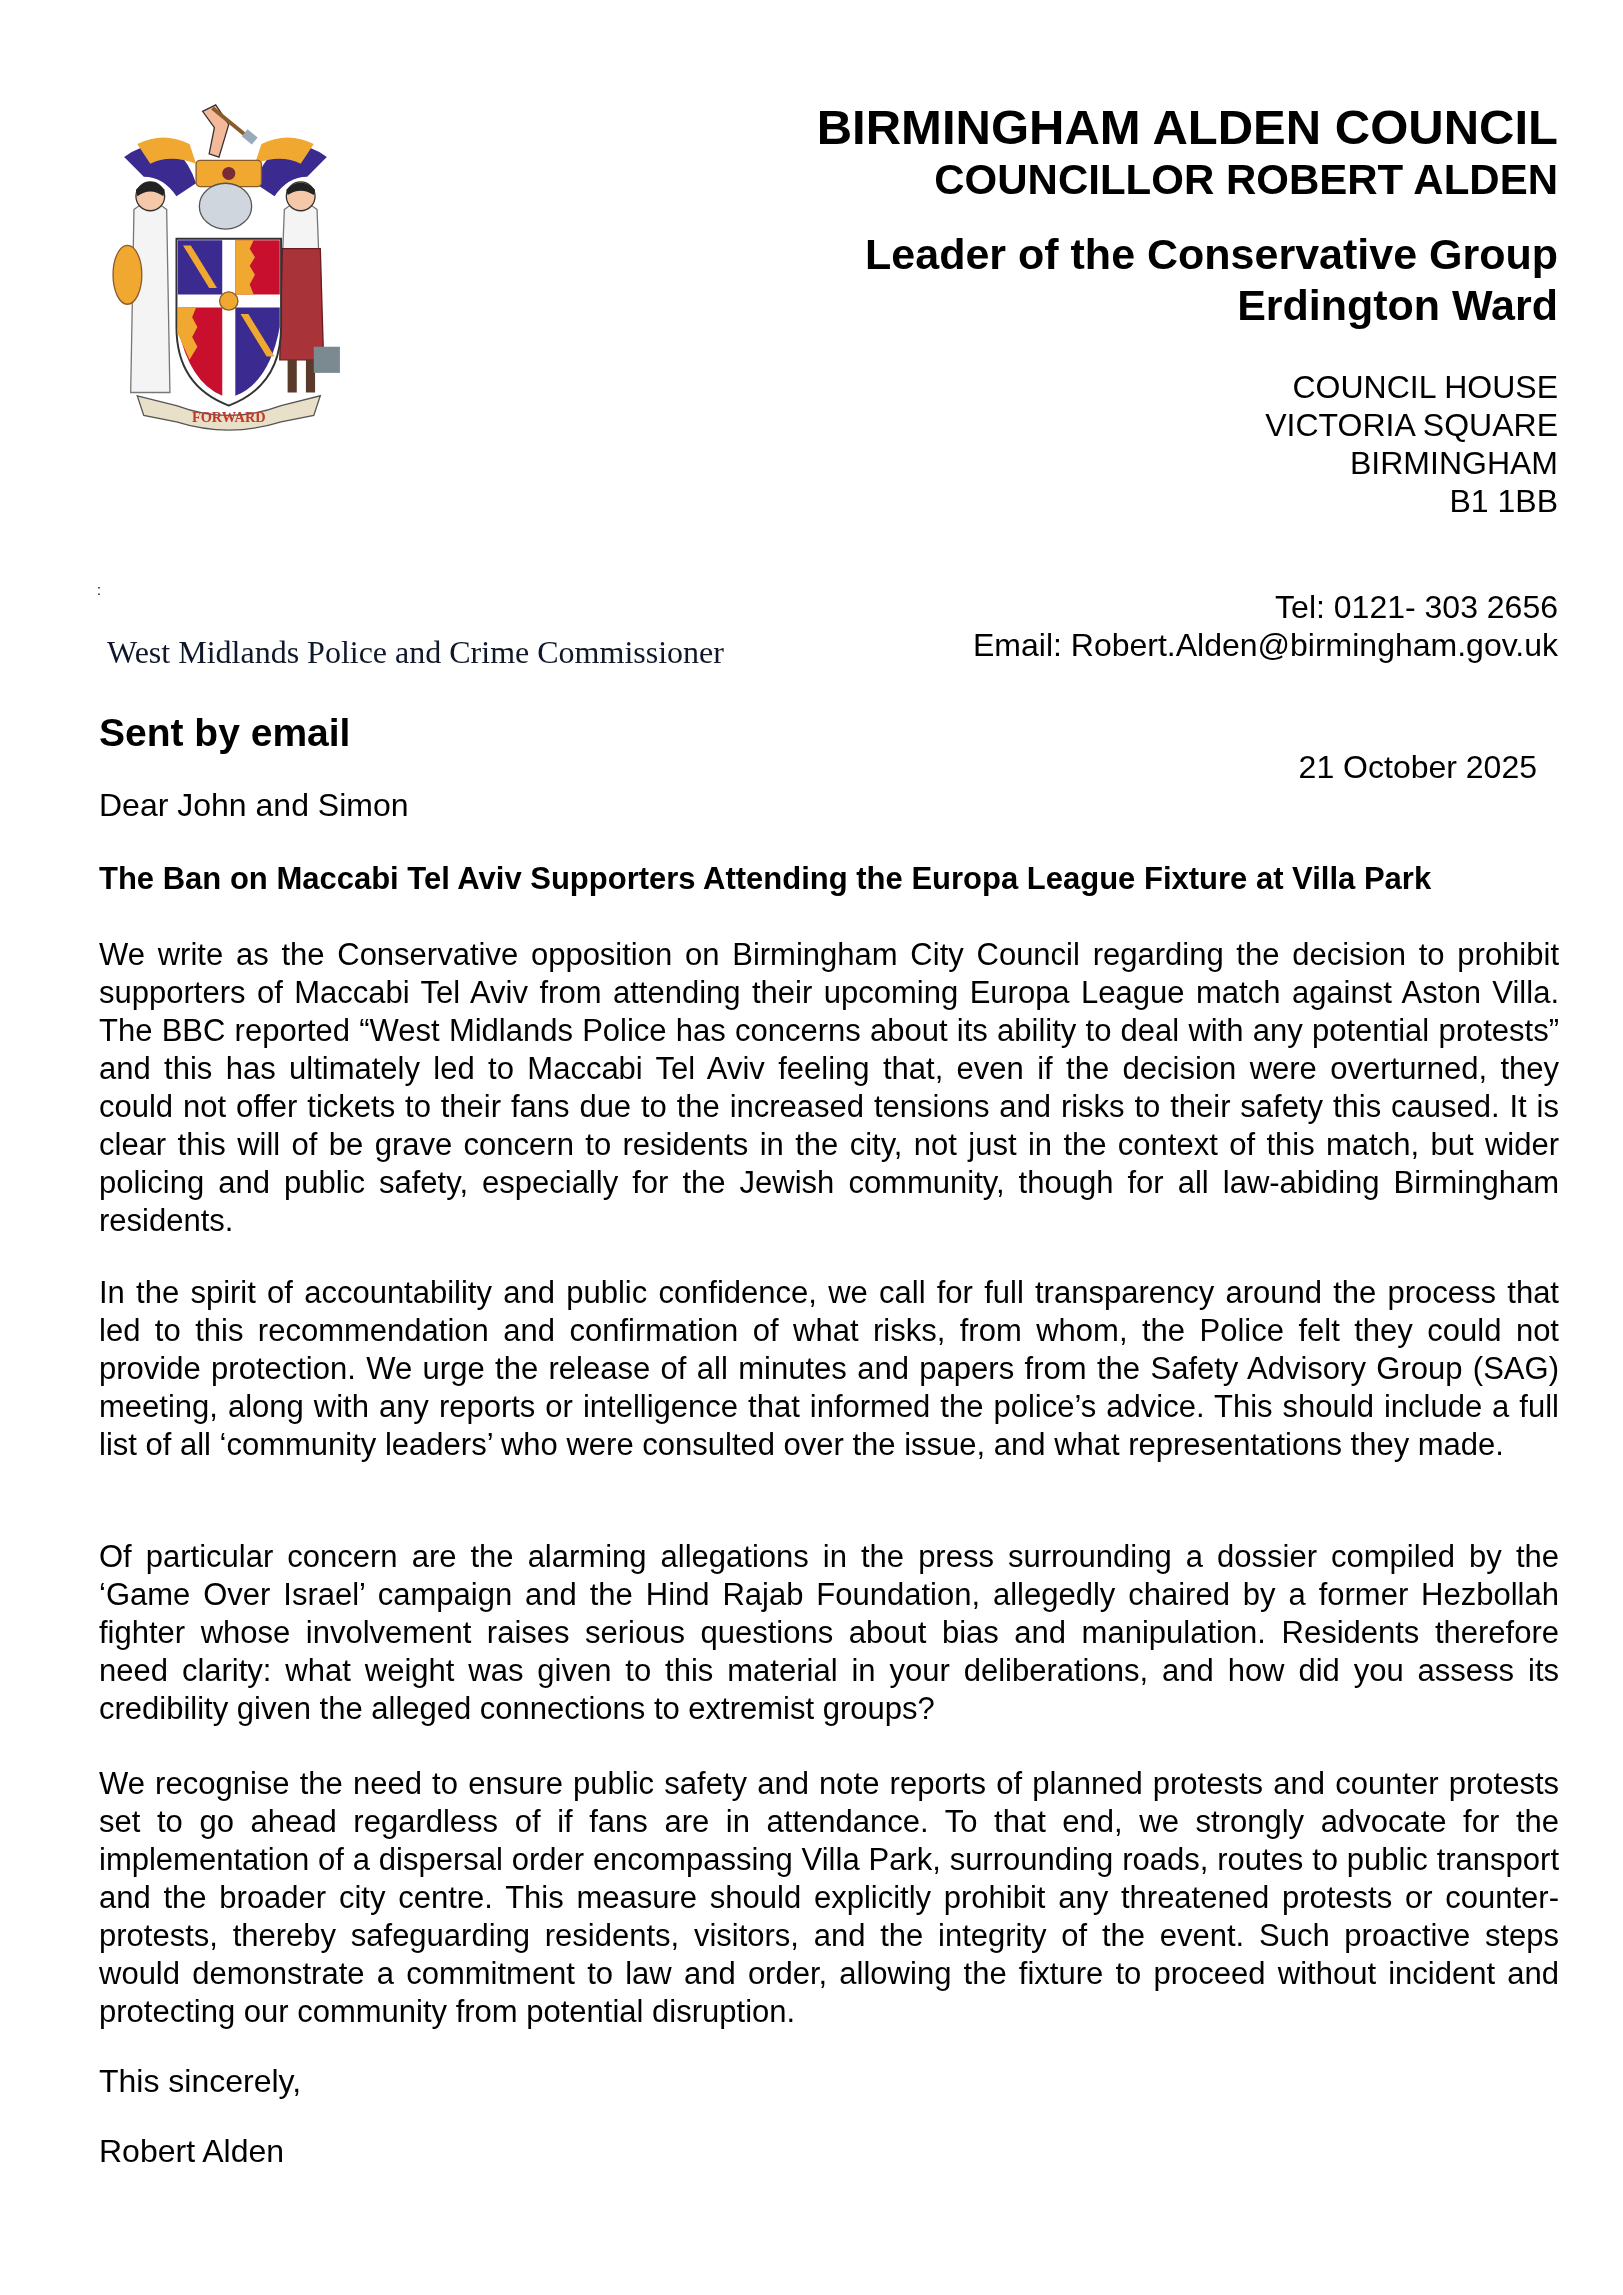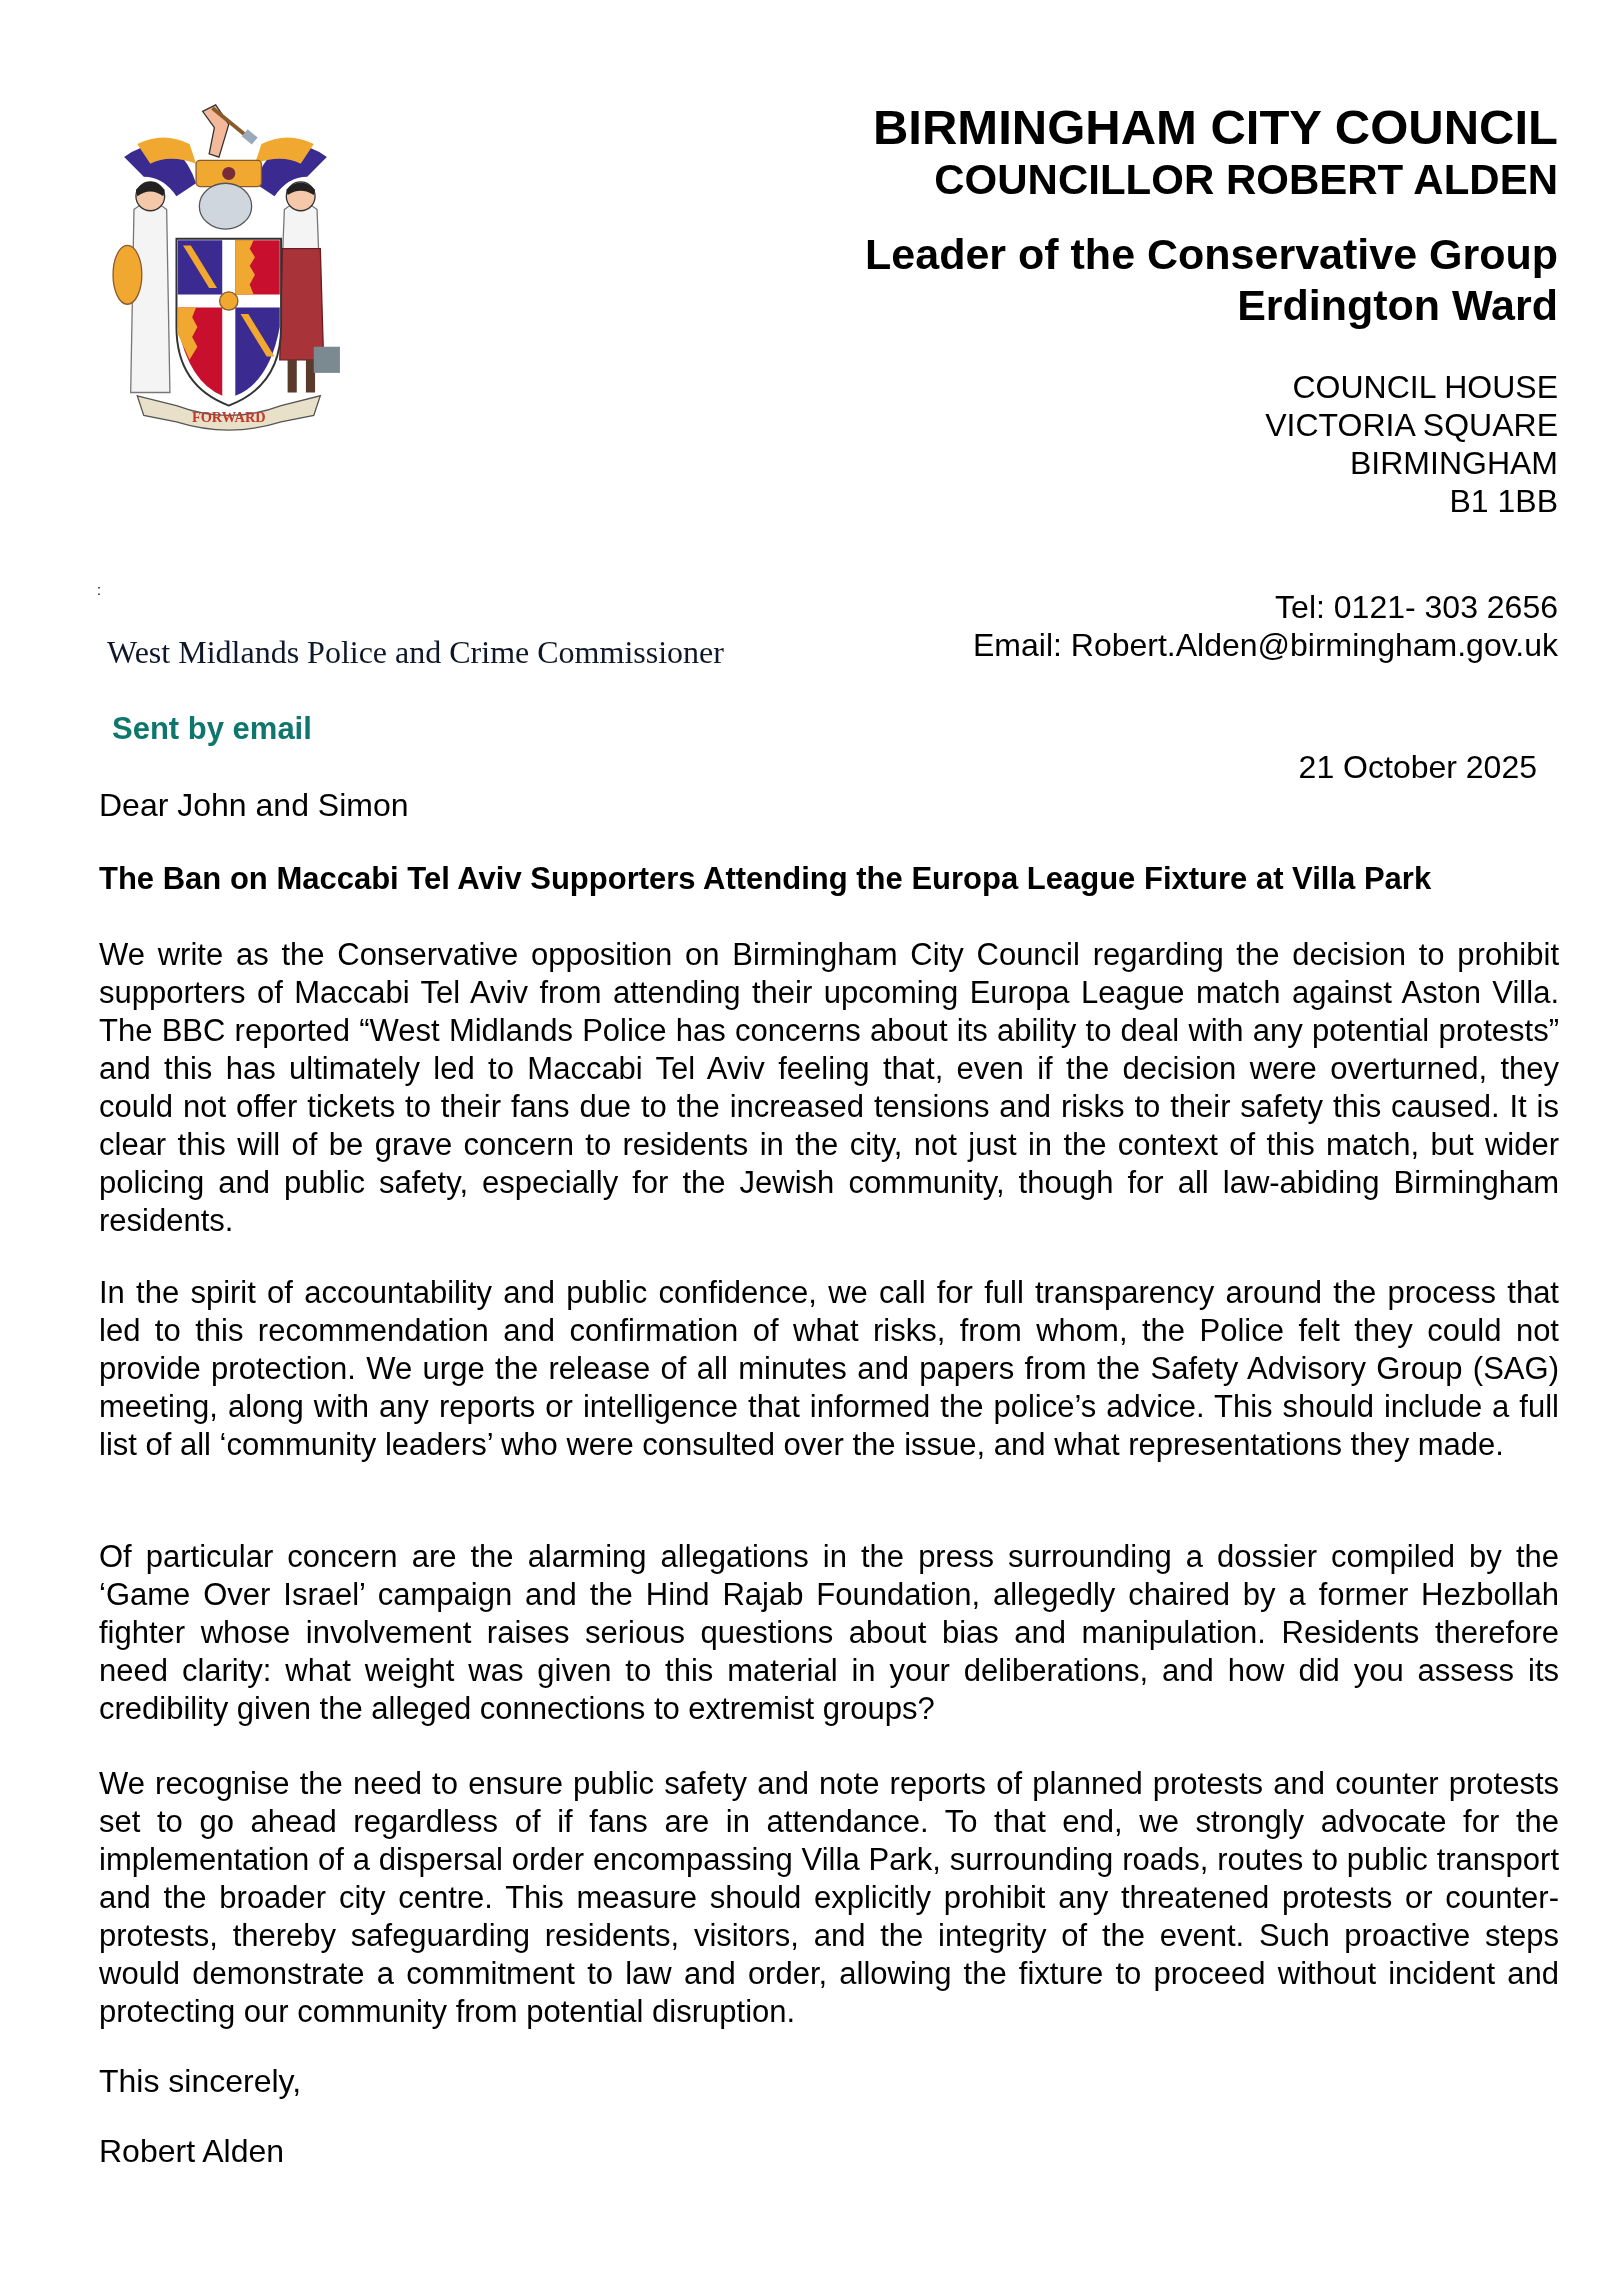--- a/index.html
+++ b/index.html
@@ -10,21 +10,21 @@
   .hdr { right:65px; text-align:right; font-weight:bold; white-space:nowrap; }
   .h1 { top:98px; font-size:49px; line-height:58px; }
   .h2 { top:155px; font-size:42px; line-height:50px; }
   .h3 { top:229px; font-size:43px; line-height:51px; }
   .h4 { top:280px; font-size:43px; line-height:51px; }
   .addr { right:65px; top:368px; text-align:right; font-size:32px; line-height:38px; }
   .contact { right:65px; top:560px; text-align:right; font-size:32px; line-height:38px;margin-top:28px; }
   .colon { left:97px; top:582px; font-size:14.4px; }
   .rcpt { left:99px; top:633px; font-family:"Liberation Serif", serif; font-size:32px; line-height:38px; }
   .rcpt .r2 { color:#0f172a;margin-left:8px; }
-  .sent { left:112px; top:711px; font-size:31px; font-weight:bold; color:#0f766e; }
+  .sent { left:99px; top:711px; font-size:39px; font-weight:bold; color:#000000; }
   .date { right:86px; top:749px; font-size:32px; }
   .salute { left:99px; top:787px; font-size:32px; }
   .subject { left:99px; top:861px; font-size:31px; font-weight:bold; white-space:nowrap; }
   .body { left:99px; width:1460px; font-size:31px; line-height:38px; text-align:justify; }
   .p1 { top:936px; }
   .p2 { top:1274px; }
   .p3 { top:1538px; }
   .p4 { top:1765px; }
   .close { left:99px; top:2063px; font-size:32px; }
   .sig { left:99px; top:2133px; font-size:32px; }
@@ -70,21 +70,21 @@
     <path d="M210 320 L278 320 L278 350 Q262 435 210 455 Z" fill="#3b2a8f"></path>
     <path d="M130 225 L142 225 L182 290 L170 290 Z" fill="#f0a830"></path>
     <path d="M218 330 L230 330 L270 395 L258 395 Z" fill="#f0a830"></path>
     <circle cx="200" cy="310" r="14" fill="#f0a830" stroke="#8a5a2b" stroke-width="2"></circle>
 
     <path d="M60 455 L120 470 Q200 500 280 470 L340 455 L330 485 L280 495 Q200 520 120 495 L70 485 Z" fill="#e8e0c8" stroke="#555" stroke-width="2"></path>
     <text x="200" y="495" text-anchor="middle" font-family="Liberation Serif, serif" font-size="22" fill="#c0392b" font-weight="bold">FORWARD</text>
   </svg>
 </div>
 
-<div class="abs hdr h1">BIRMINGHAM CITY COUNCIL</div>
+<div class="abs hdr h1">BIRMINGHAM ALDEN COUNCIL</div>
 <div class="abs hdr h2">COUNCILLOR  ROBERT ALDEN</div>
 <div class="abs hdr h3">Leader of the Conservative Group</div>
 <div class="abs hdr h4">Erdington Ward</div>
 
 <div class="abs addr">
   <div>COUNCIL HOUSE</div>
   <div>VICTORIA SQUARE</div>
   <div>BIRMINGHAM</div>
   <div>B1 1BB</div>
 </div>

